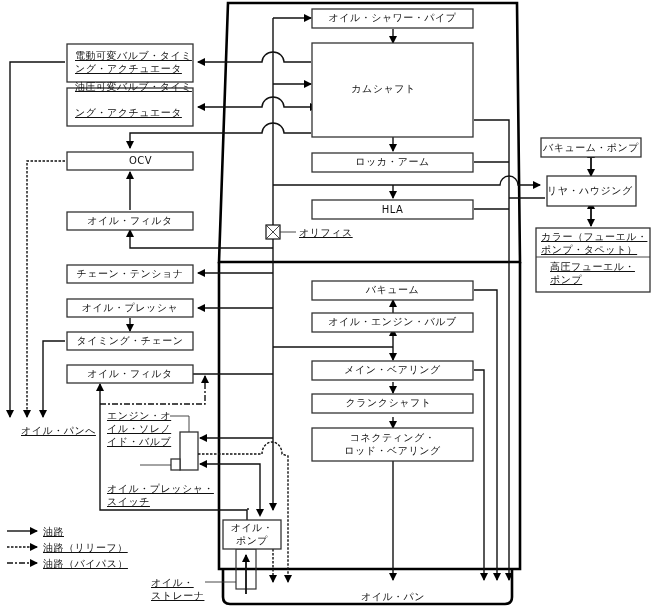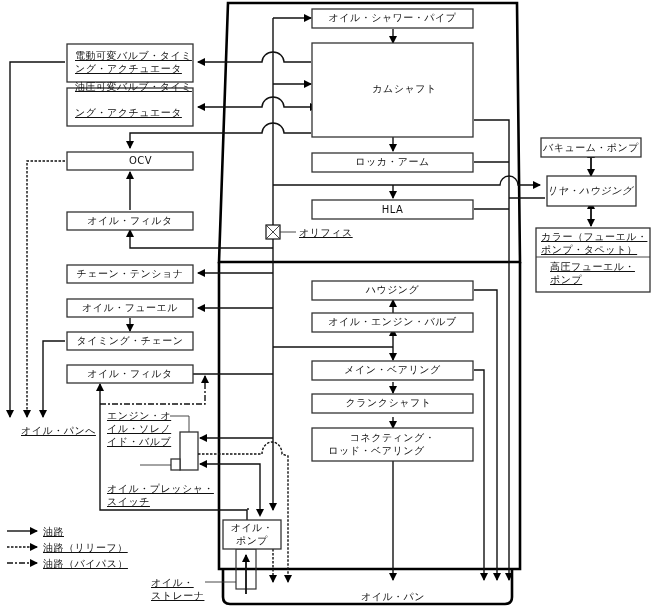--- a/index.html
+++ b/index.html
@@ -121,47 +121,47 @@
   <rect class="box" x="67" y="365" width="126" height="18"></rect>
   <rect class="box" x="312" y="281" width="161" height="19"></rect>
   <rect class="box" x="312" y="313" width="161" height="19"></rect>
   <rect class="box" x="312" y="361" width="161" height="19"></rect>
   <rect class="box" x="312" y="394" width="161" height="19"></rect>
   <rect class="box" x="312" y="428" width="161" height="33"></rect>
   <rect class="box" x="223" y="520" width="58" height="29"></rect>
 </svg>
 
 <div class="lbl" style="left:312px;top:11px;width:161px;">オイル・シャワー・パイプ</div>
-<div class="lbl" style="left:324px;top:82px;width:161px;">カムシャフト</div>
+<div class="lbl" style="left:303px;top:82px;width:161px;">カムシャフト</div>
 <div class="lbl" style="left:312px;top:155px;width:161px;">ロッカ・アーム</div>
 <div class="lbl" style="left:312px;top:203px;width:161px;">HLA</div>
 <div class="lbl" style="left:541px;top:141px;width:100px;">バキューム・ポンプ</div>
-<div class="lbl" style="left:547px;top:184px;width:78px;font-style:italic;">リヤ・ハウジング</div>
+<div class="lbl" style="left:547px;top:184px;width:78px;">リヤ・ハウジング</div>
 <div class="lbl left" style="left:541px;top:230px;">カラー（フューエル・</div>
 <div class="lbl left" style="left:541px;top:243px;">ポンプ・タペット）</div>
 <div class="lbl left" style="left:550px;top:260px;">高圧フューエル・</div>
 <div class="lbl left" style="left:550px;top:273px;">ポンプ</div>
 
 <div class="lbl left" style="left:75px;top:49px;">電動可変バルブ・タイミ</div>
 <div class="lbl left" style="left:75px;top:62px;">ング・アクチュエータ</div>
 <div class="lbl left" style="left:75px;top:80px;">油圧可変バルブ・タイミ</div>
 <div class="lbl left" style="left:75px;top:106px;">ング・アクチュエータ</div>
 <div class="lbl" style="left:67px;top:154px;width:147px;">OCV</div>
 <div class="lbl" style="left:67px;top:214px;width:126px;">オイル・フィルタ</div>
 <div class="lbl" style="left:67px;top:267px;width:126px;">チェーン・テンショナ</div>
-<div class="lbl" style="left:67px;top:301px;width:126px;">オイル・フューエル</div>
+<div class="lbl" style="left:67px;top:301px;width:126px;">オイル・プレッシャ</div>
 <div class="lbl" style="left:67px;top:334px;width:126px;">タイミング・チェーン</div>
 <div class="lbl" style="left:67px;top:367px;width:126px;">オイル・フィルタ</div>
 
-<div class="lbl" style="left:312px;top:283px;width:161px;">ハウジング</div>
+<div class="lbl" style="left:312px;top:283px;width:161px;">バキューム</div>
 <div class="lbl" style="left:312px;top:315px;width:161px;">オイル・エンジン・バルブ</div>
 <div class="lbl" style="left:312px;top:363px;width:161px;">メイン・ベアリング</div>
 <div class="lbl" style="left:312px;top:396px;width:153px;">クランクシャフト</div>
 <div class="lbl" style="left:312px;top:431px;width:161px;">コネクティング・</div>
-<div class="lbl" style="left:296px;top:444px;width:161px;">ロッド・ベアリング</div>
+<div class="lbl" style="left:312px;top:444px;width:161px;">ロッド・ベアリング</div>
 <div class="lbl" style="left:223px;top:521px;width:58px;">オイル・</div>
 <div class="lbl" style="left:223px;top:534px;width:58px;">ポンプ</div>
 
 <div class="lbl left" style="left:299px;top:226px;">オリフィス</div>
 <div class="lbl left" style="left:1px;top:424px;margin-left:20px;">オイル・パンへ</div>
 <div class="lbl left" style="left:107px;top:409px;">エンジン・オ</div>
 <div class="lbl left" style="left:107px;top:422px;">イル・ソレノ</div>
 <div class="lbl left" style="left:107px;top:435px;">イド・バルブ</div>
 <div class="lbl left" style="left:107px;top:482px;">オイル・プレッシャ・</div>
 <div class="lbl left" style="left:107px;top:495px;">スイッチ</div>

